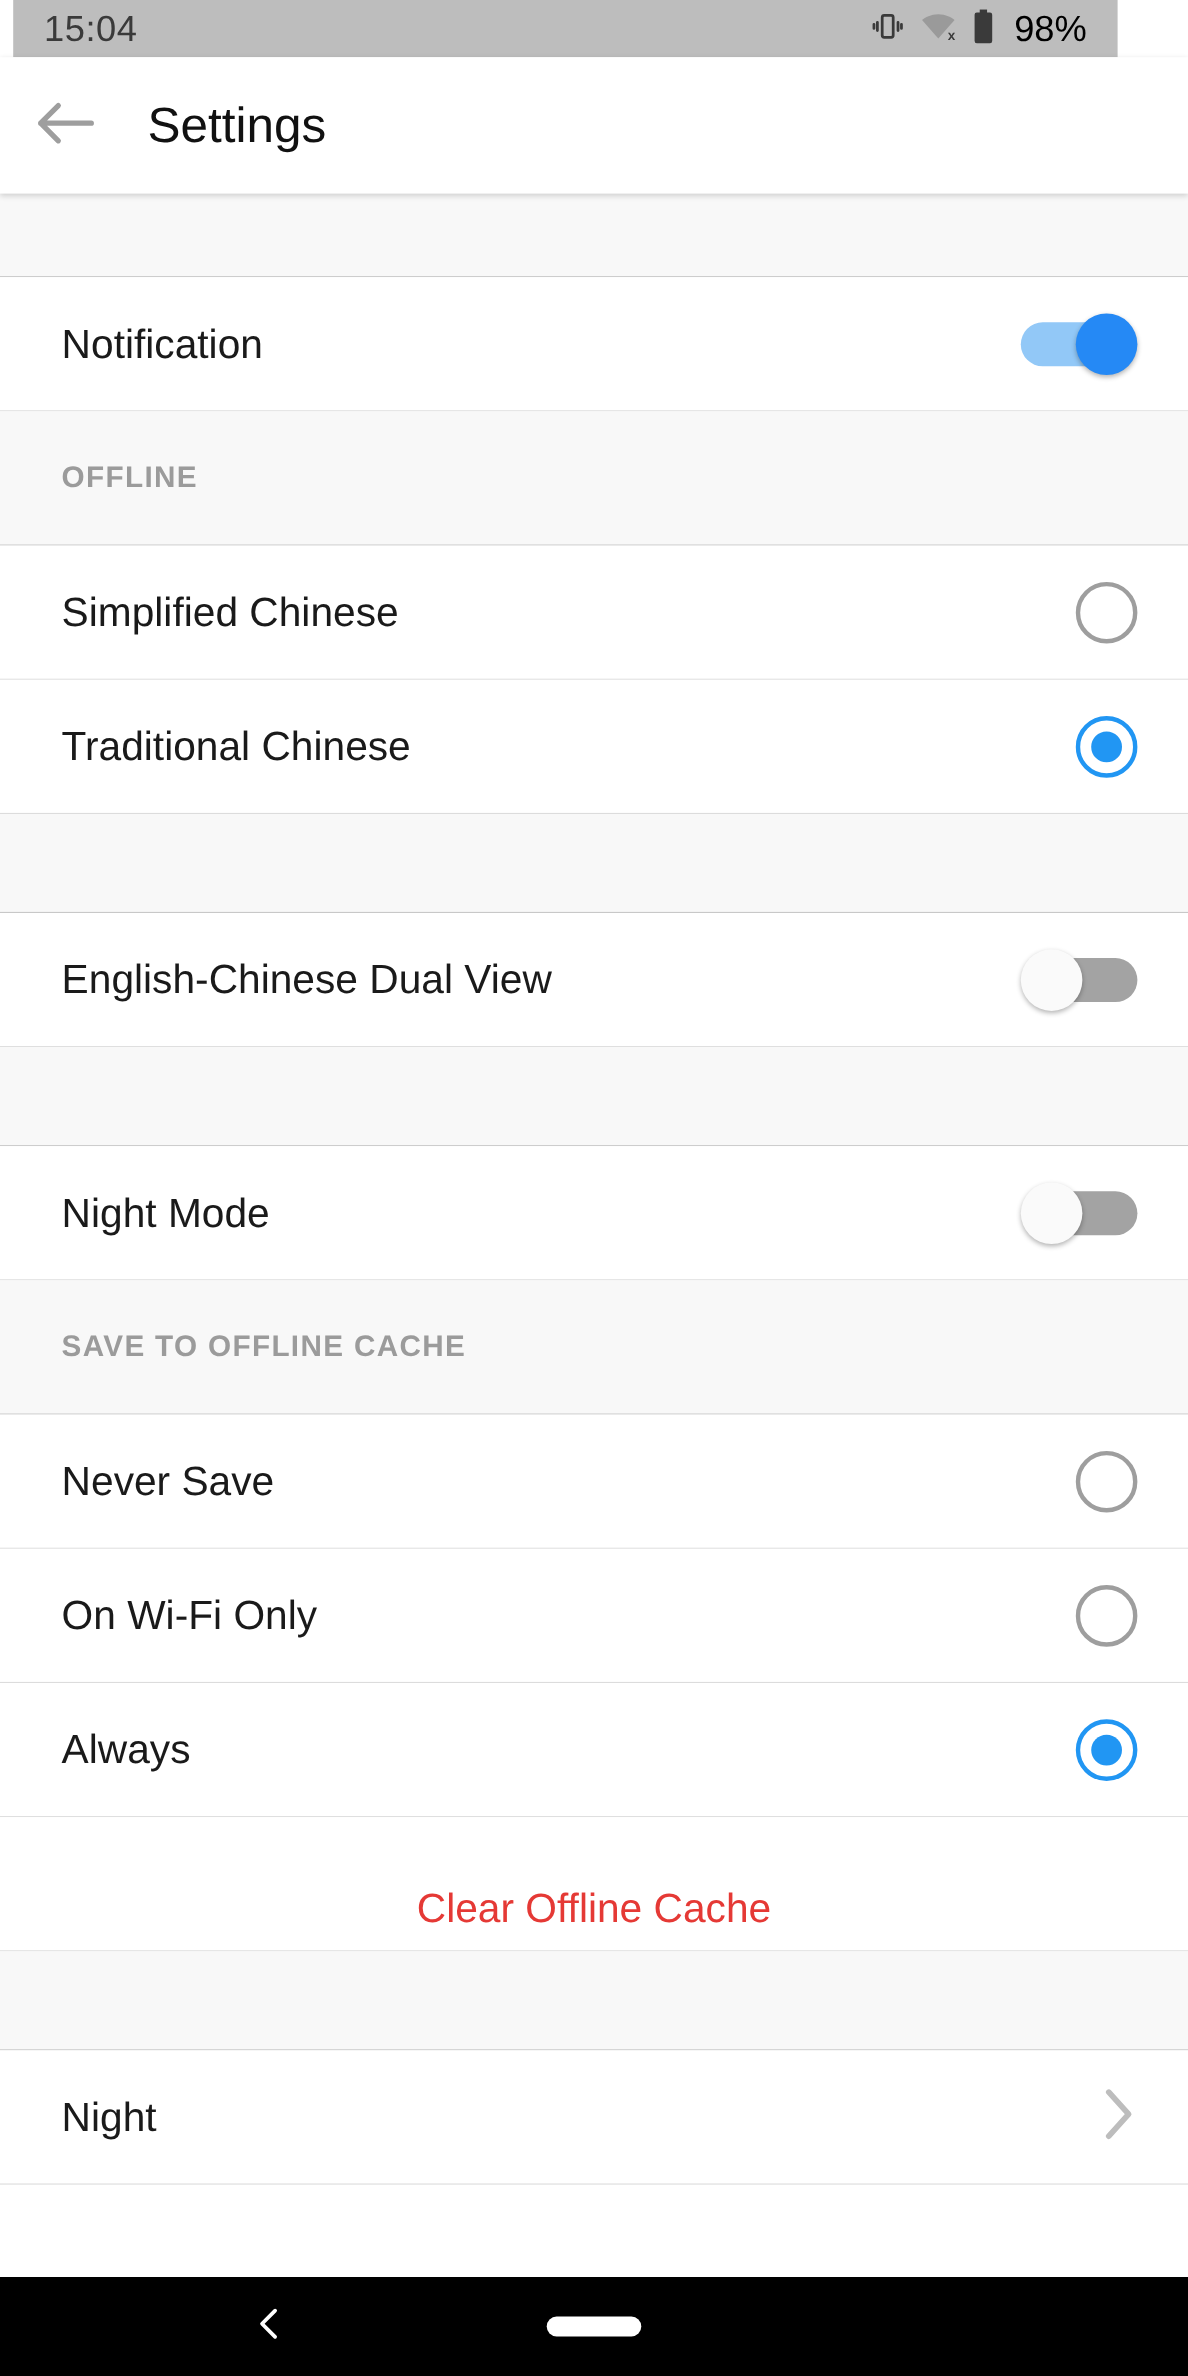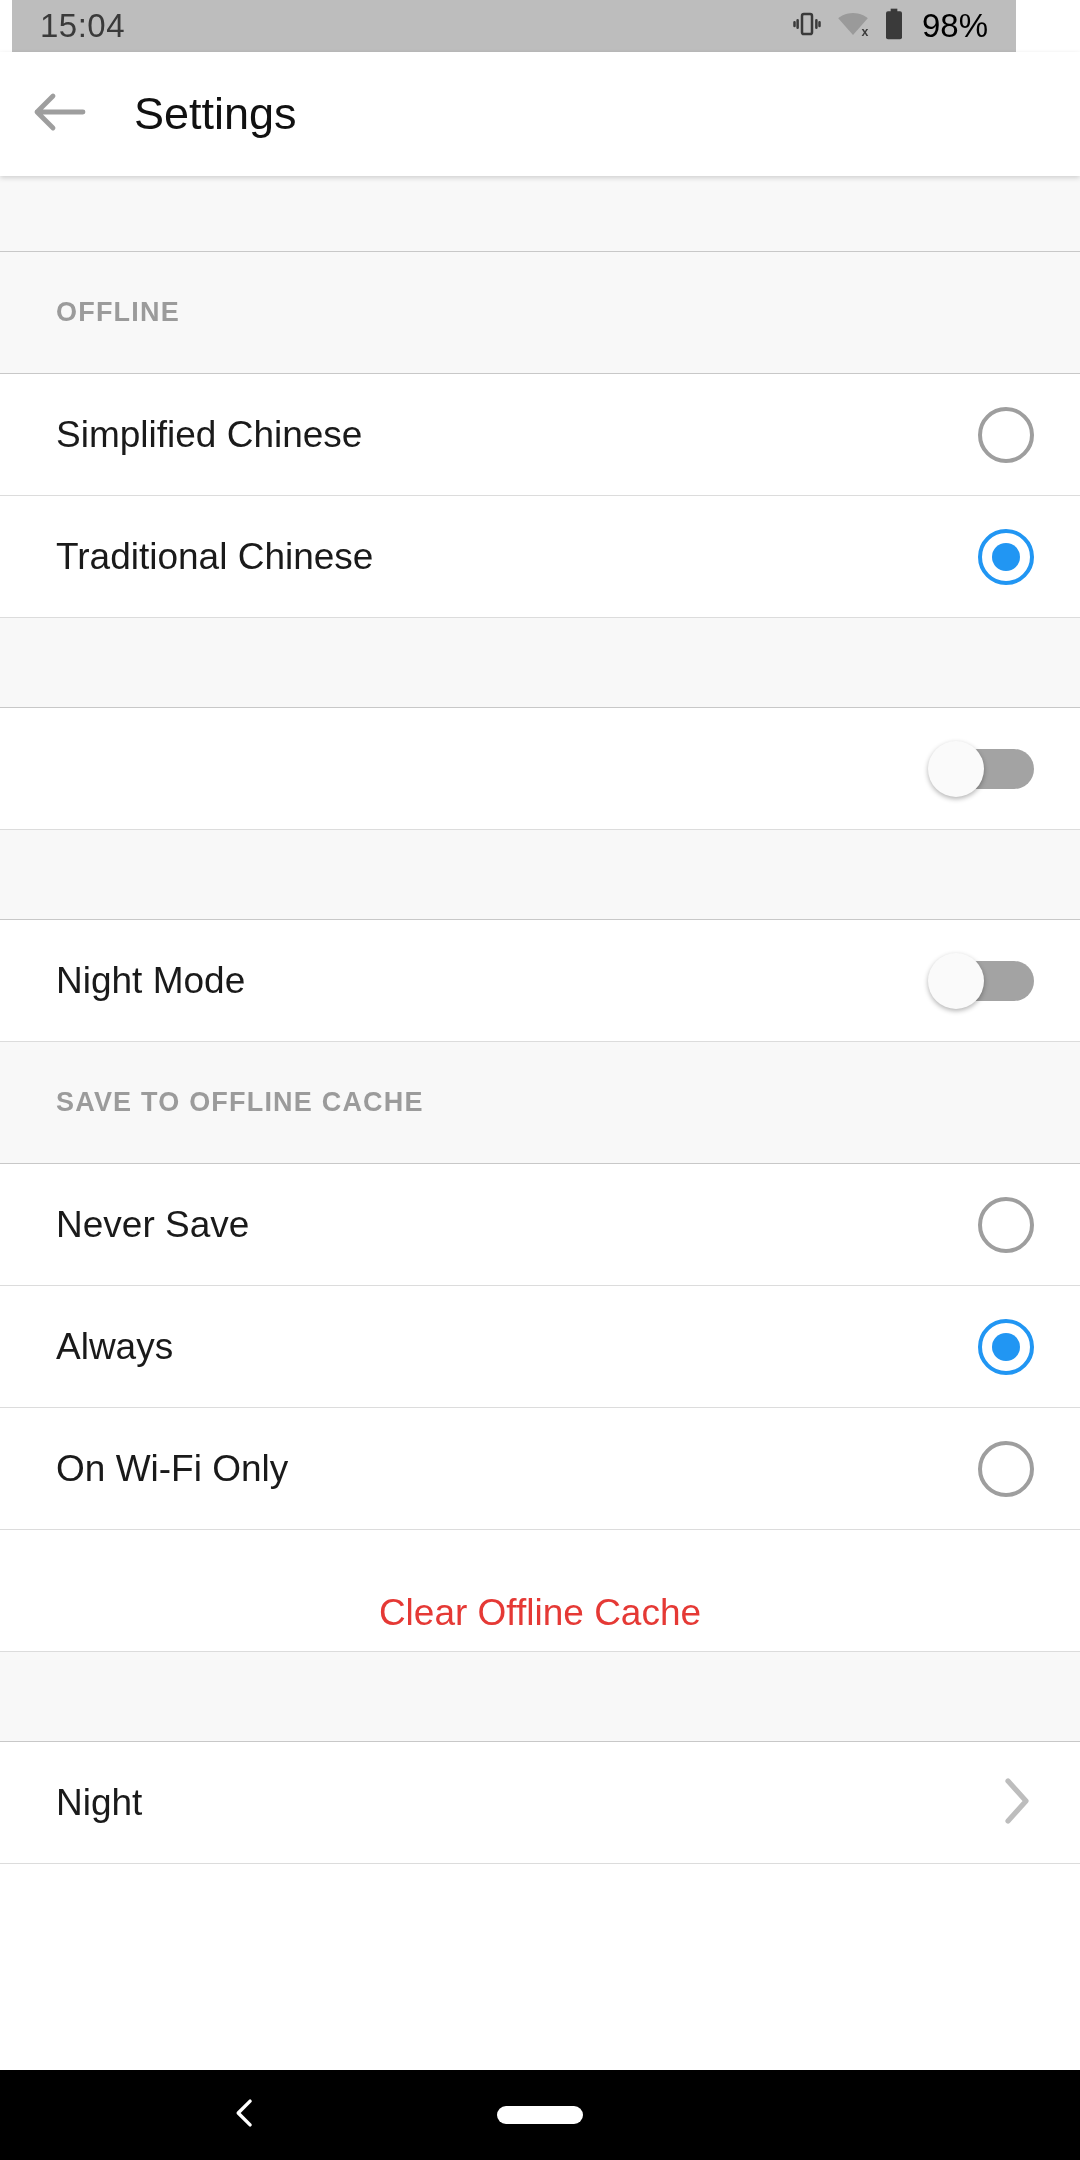--- a/index.html
+++ b/index.html
@@ -177,39 +177,49 @@
         <svg width="54" height="44" viewBox="0 0 27 22" aria-hidden="true">
           <path d="M25 11 L2 11 M10 3 L2 11 L10 19" stroke="#9e9e9e" stroke-width="2.4" fill="none" stroke-linecap="round" stroke-linejoin="round"></path>
         </svg>
       </span>
     </div>
     <div class="appbar-title">Settings</div>
   </div>
 
   <div class="list" id="list-root">
       <div class="spacer"></div>
+      <div class="row">
+        <span class="row-label">Notification</span>
+        <div class="row-control">
+          <div class="switch on">
+            <div class="track"></div>
+            <div class="thumb"></div>
+          </div>
+        </div>
+      </div>
       <div class="section-header">
         <span class="section-header-label">OFFLINE</span>
       </div>
       <div class="row">
         <span class="row-label">Simplified Chinese</span>
         <div class="row-control">
           <div class="radio"></div>
         </div>
       </div>
       <div class="row">
         <span class="row-label">Traditional Chinese</span>
         <div class="row-control">
           <div class="radio selected">
             <div class="dot"></div>
           </div>
         </div>
       </div>
       <div class="spacer"></div>
       <div class="row">
+        <span class="row-label">English-Chinese Dual View</span>
         <div class="row-control">
           <div class="switch off">
             <div class="track"></div>
             <div class="thumb"></div>
           </div>
         </div>
       </div>
       <div class="spacer"></div>
       <div class="row">
         <span class="row-label">Night Mode</span>
@@ -223,31 +233,31 @@
       <div class="section-header">
         <span class="section-header-label">SAVE TO OFFLINE CACHE</span>
       </div>
       <div class="row">
         <span class="row-label">Never Save</span>
         <div class="row-control">
           <div class="radio"></div>
         </div>
       </div>
       <div class="row">
+        <span class="row-label">On Wi-Fi Only</span>
+        <div class="row-control">
+          <div class="radio"></div>
+        </div>
+      </div>
+      <div class="row">
         <span class="row-label">Always</span>
         <div class="row-control">
           <div class="radio selected">
             <div class="dot"></div>
           </div>
-        </div>
-      </div>
-      <div class="row">
-        <span class="row-label">On Wi-Fi Only</span>
-        <div class="row-control">
-          <div class="radio"></div>
         </div>
       </div>
       <div class="row-center">
         <span class="danger-label" style="color: rgb(229, 57, 53);">Clear Offline Cache</span>
       </div>
       <div class="spacer"></div>
       <div class="row">
         <span class="row-label">Night</span>
         <div class="row-control">
           <span class="chevron"><svg width="34" height="56" viewBox="0 0 17 28" aria-hidden="true">

